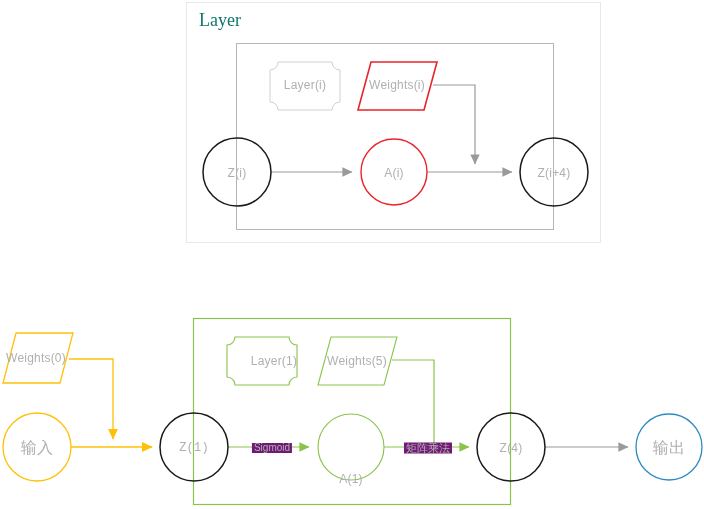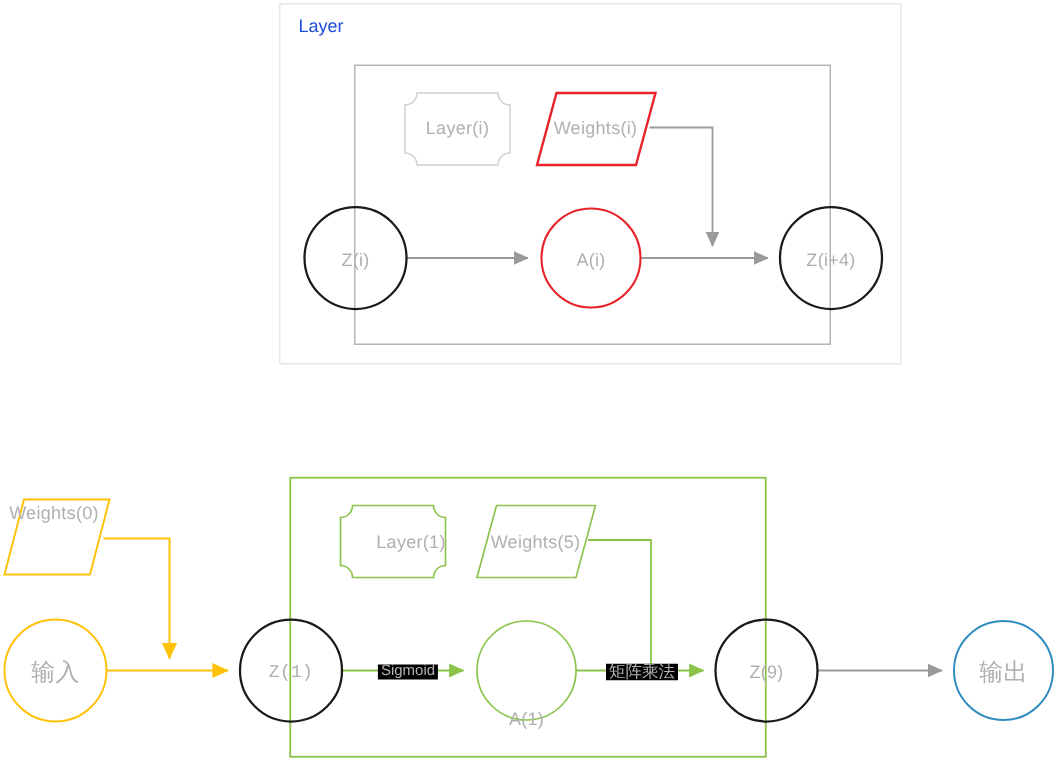--- a/index.html
+++ b/index.html
@@ -3,23 +3,23 @@
 <meta charset="utf-8">
 <style>
   html,body{margin:0;padding:0;background:#ffffff;}
   body{width:704px;height:509px;position:relative;overflow:hidden;
        font-family:"Liberation Sans","DejaVu Sans",sans-serif;}
   .canvas{position:absolute;left:0;top:0;width:704px;height:509px;}
   svg.layer{position:absolute;left:0;top:0;width:704px;height:509px;overflow:visible;}
   .lbl{position:absolute;color:#b0b0b0;font-size:12px;line-height:1;
        white-space:nowrap;transform:translate(-50%,-50%);letter-spacing:.2px;}
   .lbl-cjk{font-family:"DejaVu Sans","Liberation Sans",sans-serif;font-size:16px;}
-  .title{position:absolute;color:#1d4ed8;font-size:12px;line-height:1;white-space:nowrap;}
+  .title{position:absolute;color:#0f766e;font-size:18px;line-height:1;white-space:nowrap;font-family:Liberation Serif, serif;}
   .edgelbl{position:absolute;color:#b0b0b0;font-size:10px;line-height:1;
-           white-space:nowrap;transform:translate(-50%,-50%);background:#000000;padding:0 2px;}
+           white-space:nowrap;transform:translate(-50%,-50%);background:#701a75;padding:0 2px;}
 </style>
 </head>
 <body>
 
 <div class="canvas">
 
   <svg class="layer" viewBox="0 0 704 509">
     <defs>
       <marker id="ah-gray" markerWidth="9" markerHeight="9" refX="8" refY="4.5" orient="auto">
         <path d="M0,0.6 L8.5,4.5 L0,8.4 z" fill="#9a9a9a"></path>
@@ -84,26 +84,26 @@
 
   <div class="title" style="left:199px;top:11px;">Layer</div>
 
   <div class="lbl" style="left:305px;top:85px;">Layer(i)</div>
   <div class="lbl" style="left:397px;top:85px;">Weights(i)</div>
 
   <div class="lbl" style="left:237px;top:173px;">Z(i)</div>
   <div class="lbl" style="left:394px;top:173px;">A(i)</div>
   <div class="lbl" style="left:554px;top:173px;">Z(i+4)</div>
 
-  <div class="lbl" style="left:36px;top:342px;">Weights(0)</div>
+  <div class="lbl" style="left:36px;top:358px;">Weights(0)</div>
   <div class="lbl" style="left:262px;top:361px;margin-left:12px;">Layer(1)</div>
   <div class="lbl" style="left:357px;top:361px;">Weights(5)</div>
 
   <div class="lbl lbl-cjk" style="left:37px;top:448px;">输入</div>
   <div class="lbl" style="left:194px;top:448px;font-family:Liberation Mono, monospace;">Z(1)</div>
   <div class="lbl" style="left:351px;top:448px;margin-top:31px;">A(1)</div>
-  <div class="lbl" style="left:511px;top:448px;">Z(9)</div>
+  <div class="lbl" style="left:511px;top:448px;">Z(4)</div>
   <div class="lbl lbl-cjk" style="left:669px;top:448px;">输出</div>
 
   <div class="edgelbl" style="left:272px;top:448px;">Sigmoid</div>
   <div class="edgelbl lbl-cjk" style="left:428px;top:448px;font-size:11px;">矩阵乘法</div>
 
 </div>
 
 </body></html>

